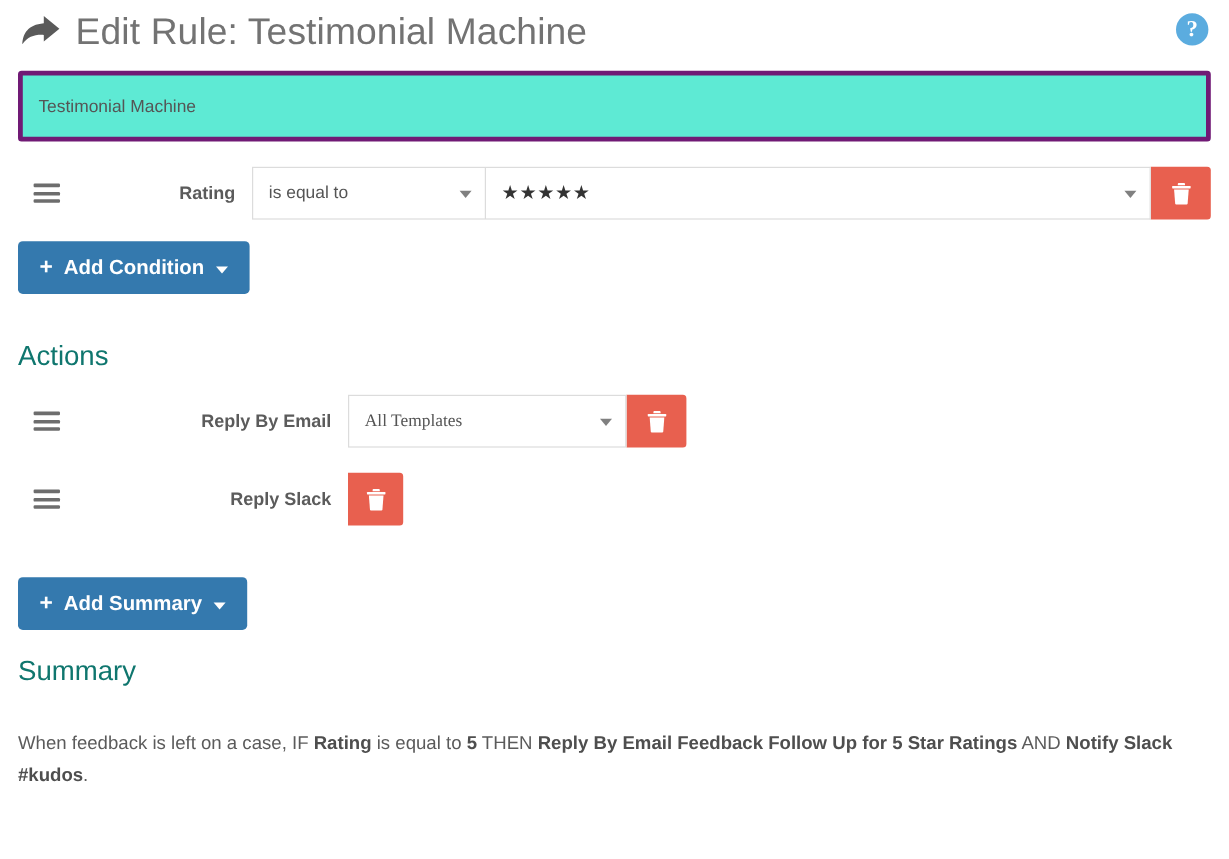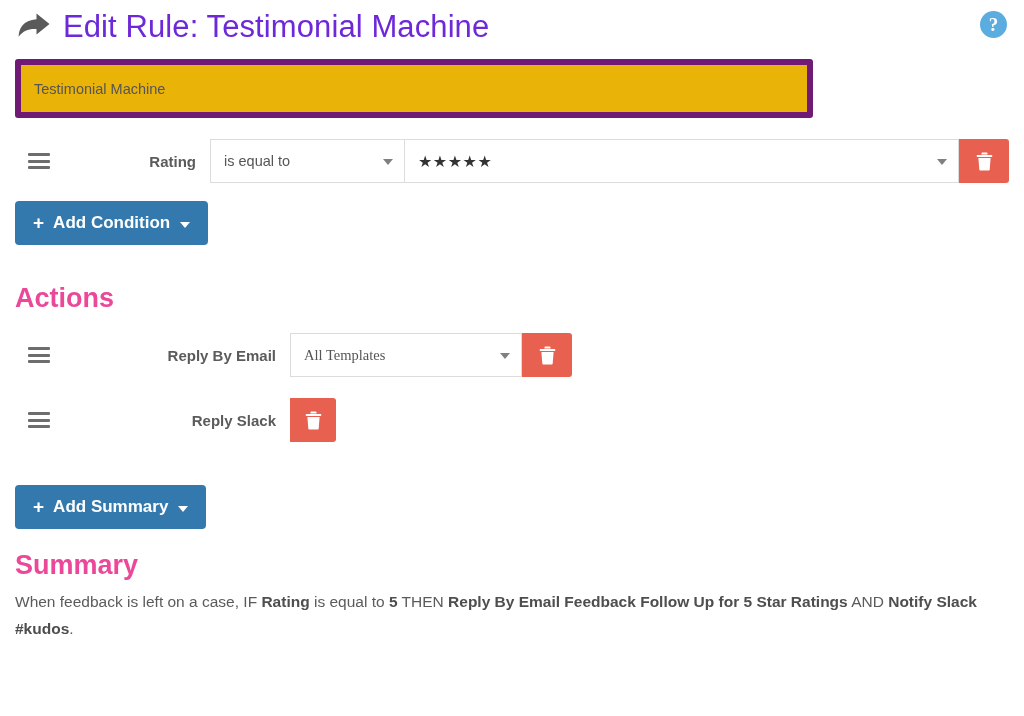--- a/index.html
+++ b/index.html
@@ -34,21 +34,21 @@
     width: 36px;
     height: 30px;
     flex: 0 0 auto;
     margin-right: 12px;
     color: #5a5a5a;
     display: block;
   }
   .page-title {
     font-size: 31px;
     font-weight: 400;
-    color: #6d28d9;
+    color: #737373;
     line-height: 1;
     letter-spacing: 0.1px;
     white-space: nowrap;
     text-align: right;
   }
   .help-icon {
     position: absolute;
     right: 2px;
     top: 11px;
     width: 27px;
@@ -61,27 +61,27 @@
     line-height: 27px;
     text-align: center;
     cursor: pointer;
     font-family: "Liberation Serif", serif;
   }
 
   
   .name-field {
     display: block;
     box-sizing: border-box;
-    width: 798px;
+    width: 994px;
     height: 59px;
     margin-top: 7px;
     padding: 0 13px;
-    border: 6px solid #701a75;
+    border: 4px solid #701a75;
     border-radius: 3px;
-    background: #eab308;
+    background: #5eead4;
     font-family: "Liberation Sans", sans-serif;
     font-size: 14.5px;
     color: #555555;
     outline: none;
   }
 
   
   .rule-row {
     display: flex;
     align-items: stretch;
@@ -205,32 +205,32 @@
     border-top: 6px solid #ffffff;
     margin-left: 1px;
     position: relative;
     top: 2px;
   }
   #add-condition-wrap { margin-top: 18px; }
   #add-action-wrap { margin-top: 43px; }
 
   
   .section-heading {
-    font-size: 27px;
-    font-weight: 700;
-    color: #ec4899;
+    font-size: 23px;
+    font-weight: 400;
+    color: #0f766e;
     line-height: 1;
     white-space: nowrap;
   }
   #actions-heading { margin-top: 40px; }
   #summary-heading { margin-top: 23px; }
 
   
   .summary-text {
-    margin-top: 10px;
+    margin-top: 36px;
     font-size: 15.5px;
     line-height: 1.72;
     color: #5b5b5b;
     max-width: 1000px;
   }
   .summary-text b { font-weight: bold; color: #4e4e4e; }
 </style>
 </head>
 <body>
 

